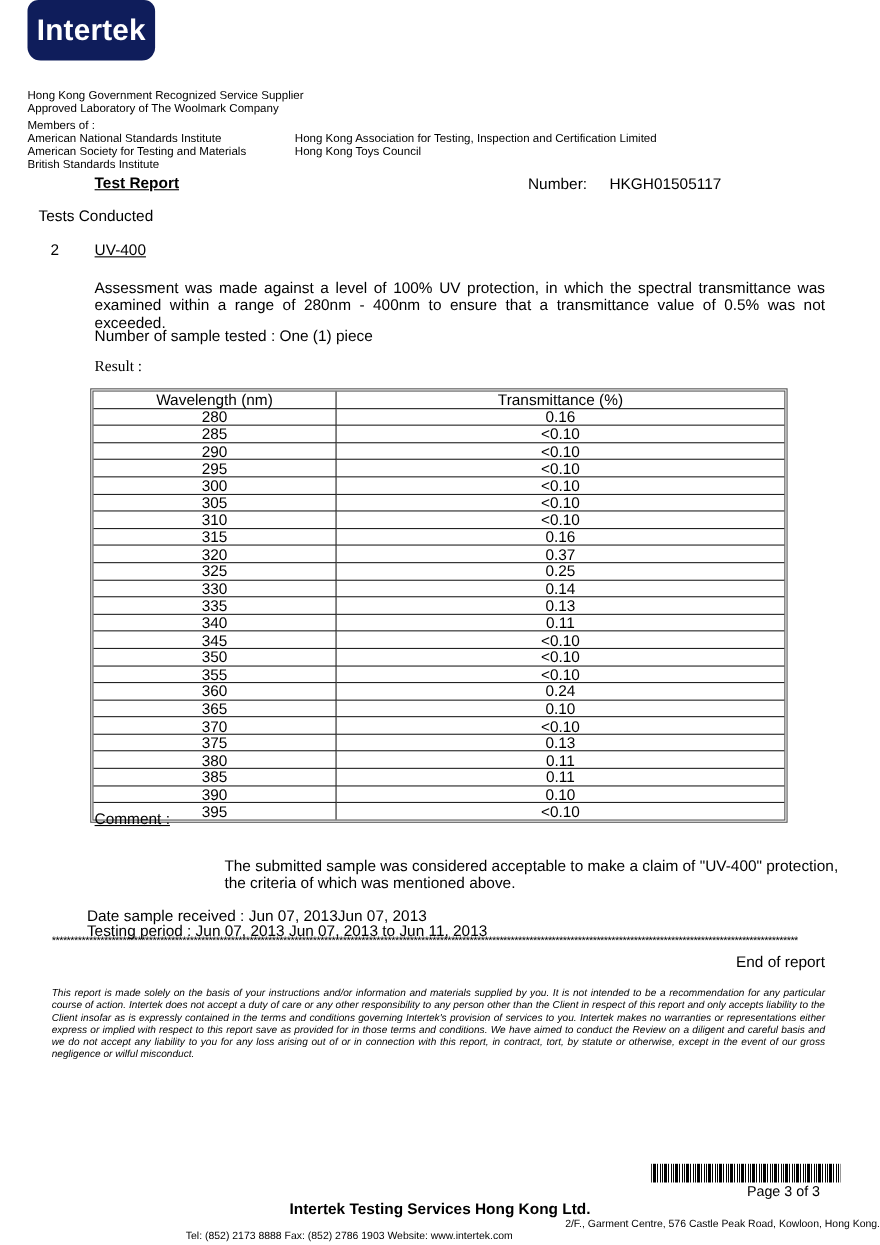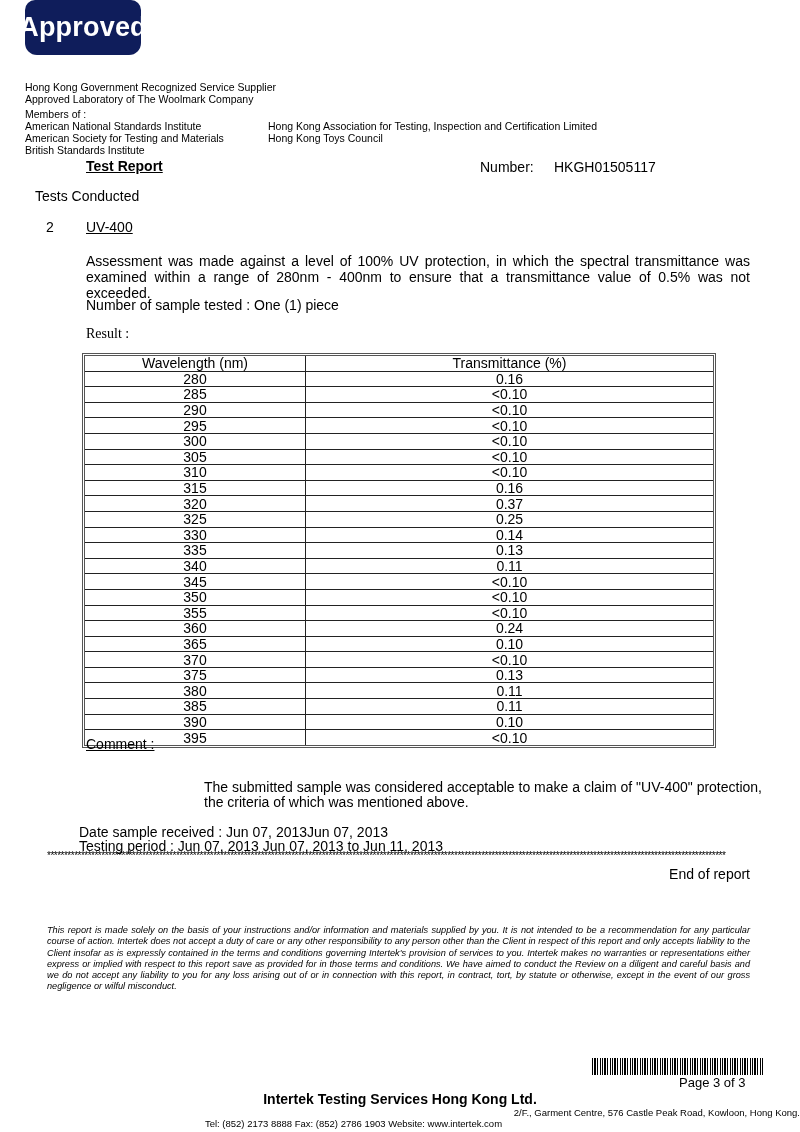--- a/index.html
+++ b/index.html
@@ -30,32 +30,32 @@
   tr:first-child th { border-top:none; }
   td:first-child, th:first-child { width:220px; border-left:none; }
   td:last-child, th:last-child { border-right:none; }
   tr:last-child td { border-bottom:none; }
   .comment-label { left:86px; top:736px; font-size:14px;text-decoration:underline; }
   .comment-text { left:204px; top:780px; width:558px; font-size:14px; line-height:15px; text-align:justify; }
   .date1 { left:79px; top:824px; font-size:14px; }
   .date2 { left:79px; top:838px; font-size:14px; }
   .stars { left:47px; top:851px; width:703px; font-size:10px; overflow:hidden; white-space:nowrap; letter-spacing:-0.5px; line-height:10px; }
   .end { right:50px; top:866px; font-size:14px; }
-  .disclaimer { left:47px; top:897px; width:703px; font-size:9.2px; line-height:11.3px; font-style:italic; text-align:justify;margin-top:28px; }
+  .disclaimer { left:47px; top:897px; width:703px; font-size:9.2px; line-height:11.3px; font-style:italic; text-align:justify; }
   .barcode { left:592px; top:1058px; width:172px; height:17px;
      background: repeating-linear-gradient(90deg,#000 0 1px,#fff 1px 2px,#000 2px 4px,#fff 4px 5px,#000 5px 6px,#fff 6px 8px,#000 8px 9px,#fff 9px 10px); }
   .page { left:679px; top:1075px; font-size:13px; }
   .company { left:0; width:800px; top:1091px; text-align:center; font-size:14px; font-weight:bold; }
   .addr1 { left:0; width:800px; top:1107px; text-align:right; font-size:9.5px; }
-  .addr2 { left:0; width:635px; top:1118px; text-align:center; font-size:9.5px;padding-left:36px; }
+  .addr2 { left:0; width:635px; top:1118px; text-align:center; font-size:9.5px; }
 </style>
 </head>
 <body>
 
-<div class="abs logo">Approved</div>
+<div class="abs logo">Intertek</div>
 
 <div class="abs small hdr-left">
   <div>Hong Kong Government Recognized Service Supplier</div>
   <div>Approved Laboratory of The Woolmark Company</div>
   <div style="margin-top:3px">Members of :</div>
   <div>American National Standards Institute</div>
   <div>American Society for Testing and Materials</div>
   <div>British Standards Institute</div>
 </div>
 <div class="abs small hdr-right">

